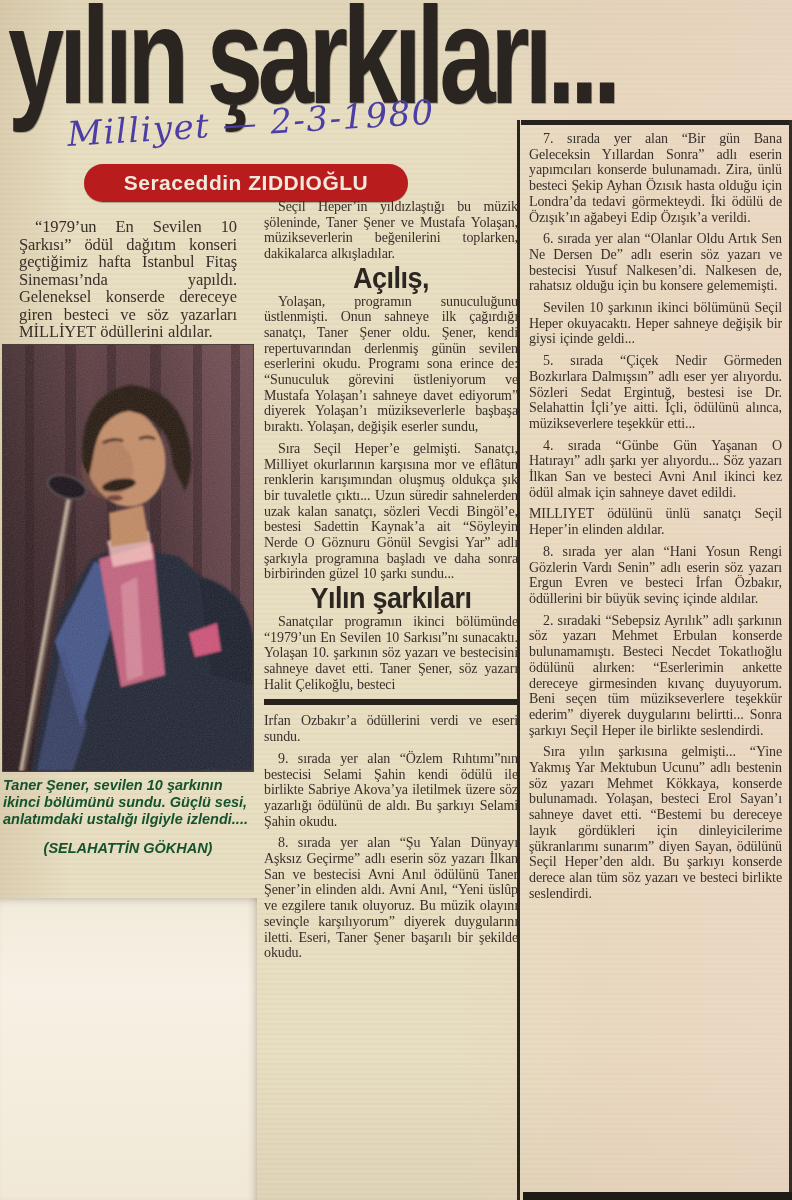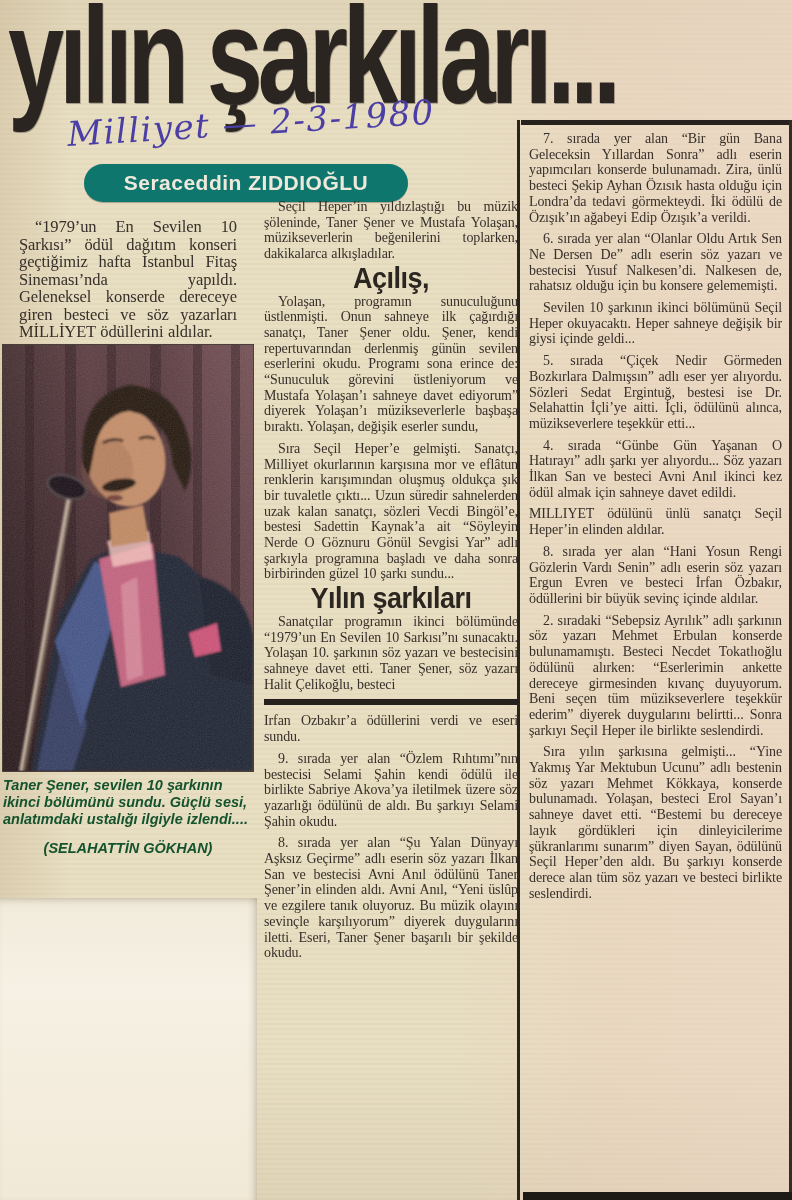--- a/index.html
+++ b/index.html
@@ -26,21 +26,21 @@
 
   .handwriting{
     position:absolute;left:66px;top:114px;
     font-family:"DejaVu Serif", serif;font-style:italic;
     font-size:34px;color:#4b3fa5;letter-spacing:1.5px;
     transform:rotate(-3.5deg);transform-origin:left top;white-space:nowrap;
   }
 
   .byline{
     position:absolute;left:84px;top:164px;width:324px;height:38px;
-    background:#0f766e;border-radius:20px;
+    background:#b91c1c;border-radius:20px;
     display:flex;align-items:center;justify-content:center;
     box-shadow:0 1px 0 rgba(0,0,0,.25);
   }
   .byline span{
     font-family:"Liberation Sans", sans-serif;font-weight:bold;
     font-size:21px;color:#efe9dc;letter-spacing:.5px;
   }
 
   .col{position:absolute;text-align:justify;}
   .para{margin:0 0 6px;text-indent:14px;font-size:14px;line-height:15.7px;letter-spacing:-.1px;word-spacing:.5px;}

